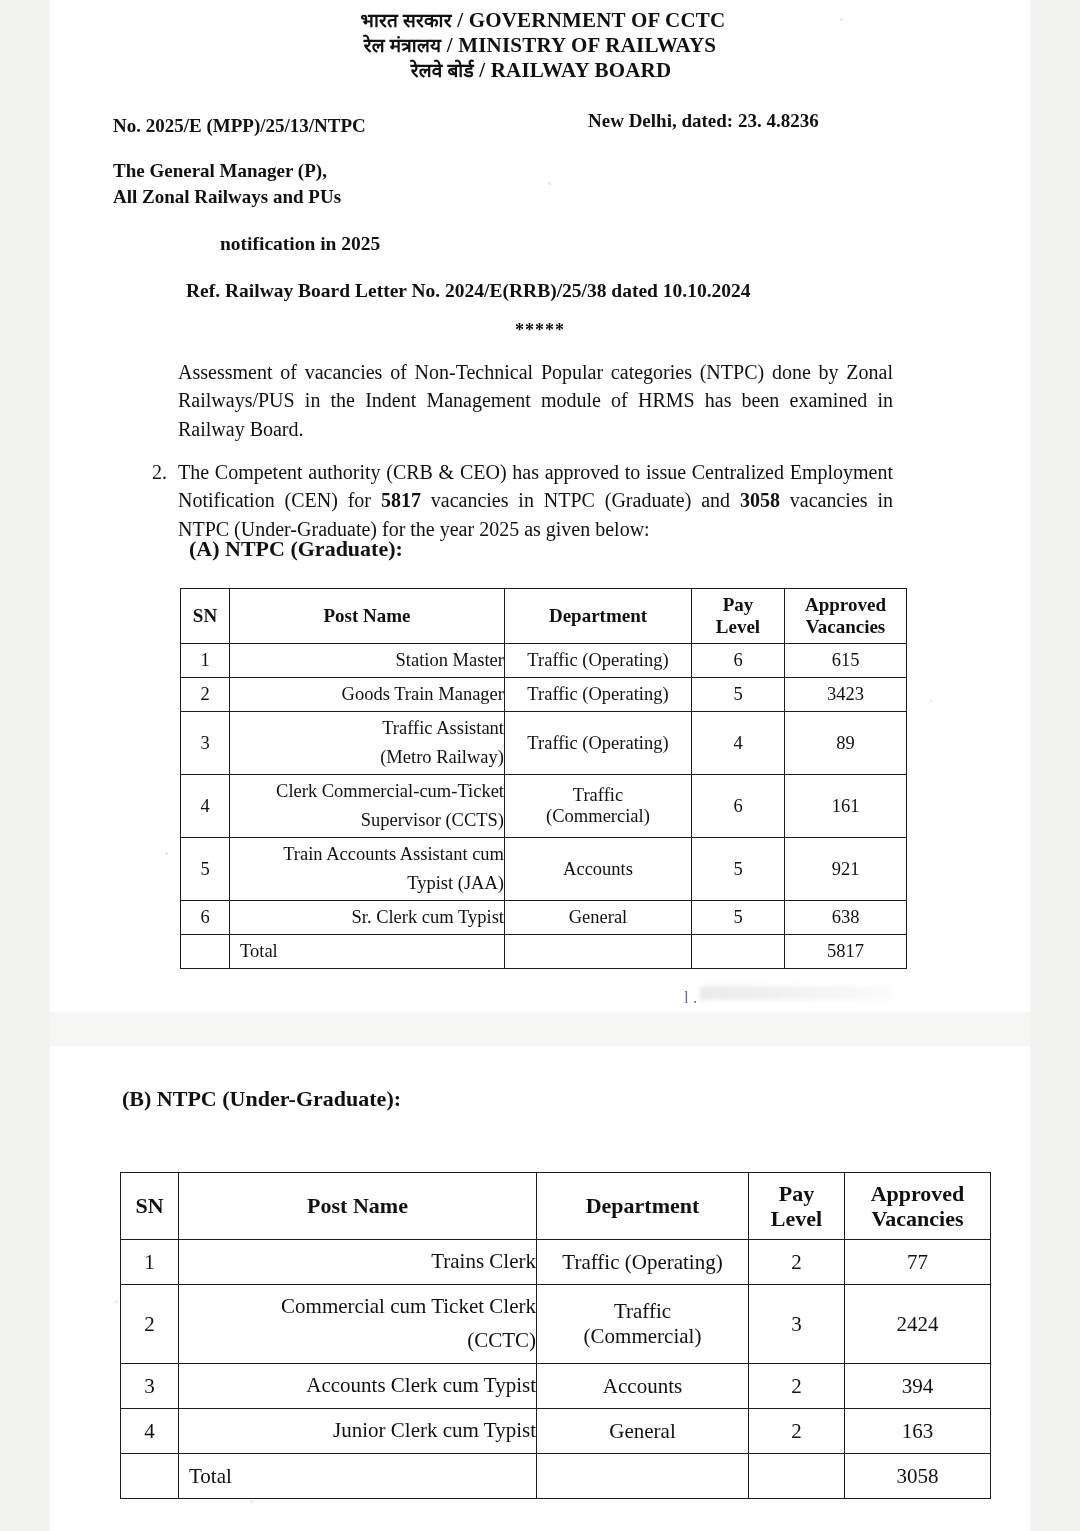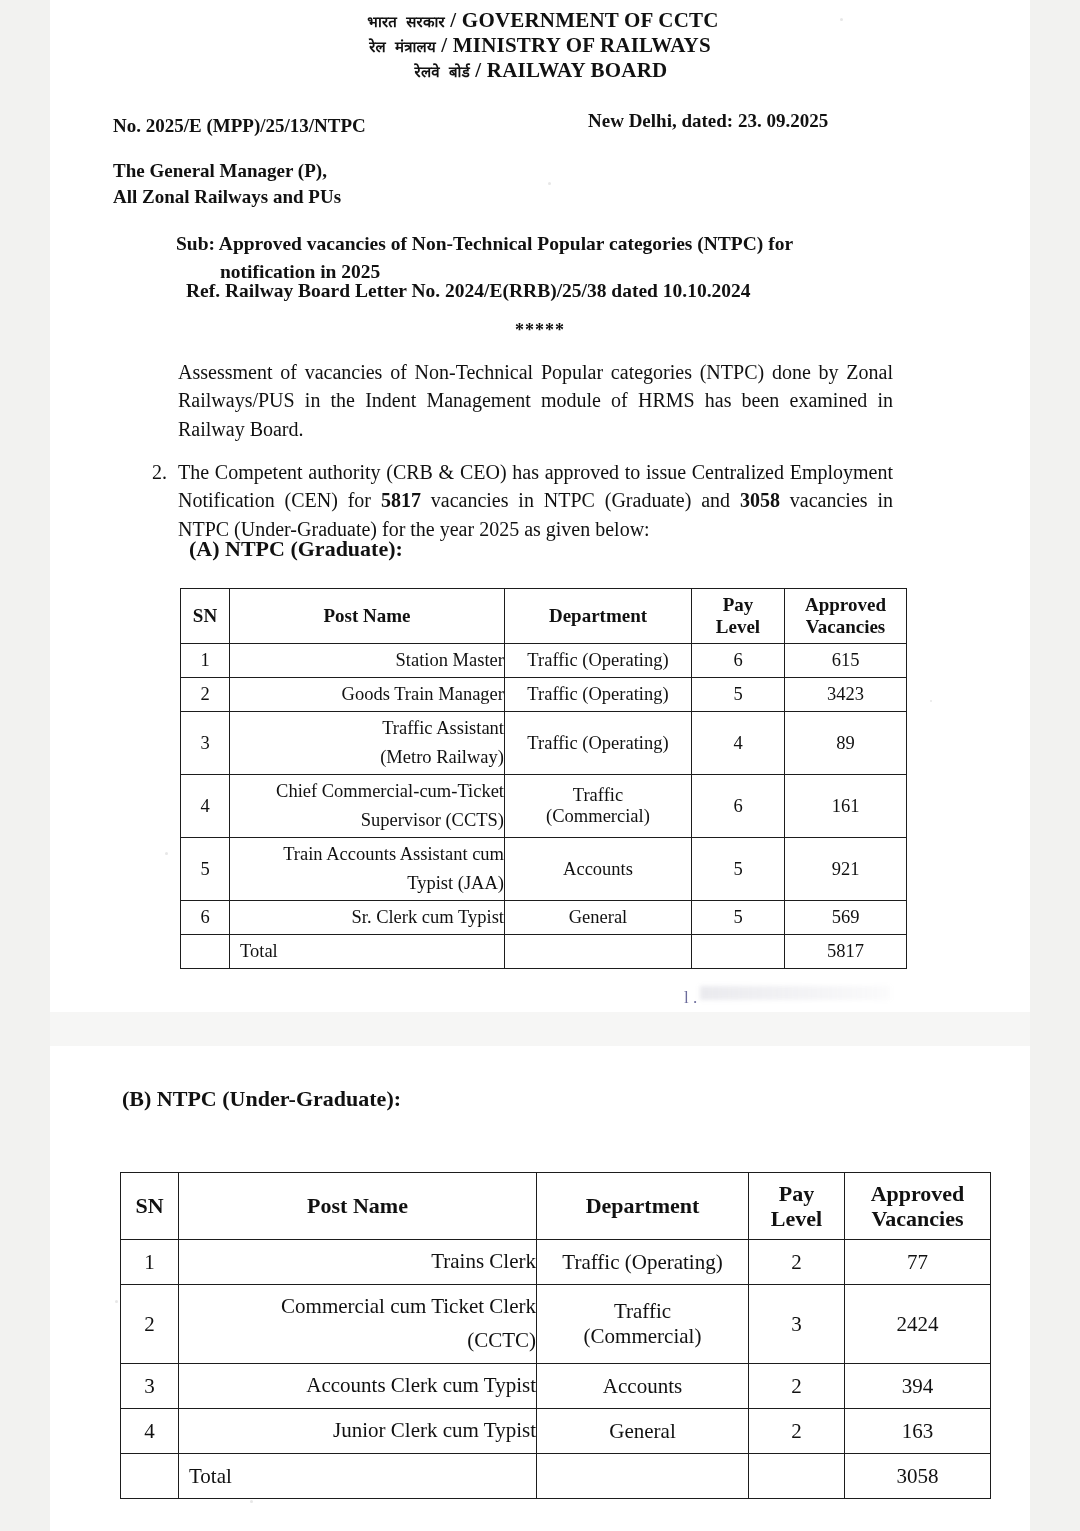--- a/index.html
+++ b/index.html
@@ -49,22 +49,22 @@
     text-align: center;
     line-height: 1.18;
   }
   #letterhead .hd-line {
     font-weight: bold;
     font-size: 21px;
     letter-spacing: 0.2px;
     white-space: nowrap;
   }
   #letterhead .hd-line .hi {
-    font-family: Liberation Mono, monospace;
-    font-size: 15px;
+    font-family: Liberation Serif, serif;
+    font-size: 19px;
     font-weight: bold;
   }
   #letterhead .l1 { padding-left: 6px; }
   #letterhead .l2 { padding-left: 0px; }
   #letterhead .l3 { padding-left: 2px; }
 
   
   #refno {
     position: absolute;
     top: 115px;
@@ -271,29 +271,28 @@
       <span class="hi">रेल मंत्रालय</span>
       <span>/ MINISTRY OF RAILWAYS</span>
     </div>
     <div class="hd-line l3">
       <span class="hi">रेलवे बोर्ड</span>
       <span>/ RAILWAY BOARD</span>
     </div>
   </div>
 
   <div id="refno">No. 2025/E (MPP)/25/13/NTPC</div>
-  <div id="placedate">New Delhi,  dated:  23. 09.2025</div>
+  <div id="placedate">New Delhi,  dated:  23. 4.8236</div>
 
   <div id="addressee">
     <div>The General Manager (P),</div>
     <div>All Zonal Railways and PUs</div>
   </div>
 
   <div id="subject">
-    <div>Sub: Approved vacancies of Non-Technical Popular categories (NTPC) for</div>
     <div class="sub-l2">notification in 2025</div>
   </div>
   <div id="refline">Ref. Railway Board Letter No. 2024/E(RRB)/25/38 dated 10.10.2024</div>
   <div id="stars">*****</div>
 
   <div class="para" id="para1">Assessment of vacancies of Non-Technical Popular categories (NTPC) done by Zonal Railways/PUS in the Indent Management module of HRMS has been examined in Railway Board.</div>
 
   <div class="para" id="para2">
     <span class="num">2.</span><span>The Competent authority (CRB &amp; CEO) has approved to issue Centralized Employment Notification (CEN) for </span><b>5817</b><span> vacancies in  NTPC (Graduate) and </span><b>3058</b><span> vacancies in NTPC (Under-Graduate) for the year 2025 as given below:</span>
   </div>
@@ -337,21 +336,21 @@
           <span class="cell-2line">Traffic Assistant</span>
           <span class="cell-2line">(Metro Railway)</span>
         </td>
         <td class="c-dept">Traffic (Operating)</td>
         <td class="c-pay">4</td>
         <td class="c-vac">89</td>
       </tr>
       <tr class="tall">
         <td class="c-sn">4</td>
         <td class="c-post">
-          <span class="cell-2line">Chief  Commercial-cum-Ticket</span>
+          <span class="cell-2line">Clerk  Commercial-cum-Ticket</span>
           <span class="cell-2line">Supervisor (CCTS)</span>
         </td>
         <td class="c-dept">
           <span class="cell-2line">Traffic</span>
           <span class="cell-2line">(Commercial)</span>
         </td>
         <td class="c-pay">6</td>
         <td class="c-vac">161</td>
       </tr>
       <tr class="tall">
@@ -362,21 +361,21 @@
         </td>
         <td class="c-dept">Accounts</td>
         <td class="c-pay">5</td>
         <td class="c-vac">921</td>
       </tr>
       <tr>
         <td class="c-sn">6</td>
         <td class="c-post">Sr. Clerk cum Typist</td>
         <td class="c-dept">General</td>
         <td class="c-pay">5</td>
-        <td class="c-vac">569</td>
+        <td class="c-vac">638</td>
       </tr>
       <tr>
         <td class="c-sn"></td>
         <td class="total-label">Total</td>
         <td class="c-dept"></td>
         <td class="c-pay"></td>
         <td class="total-val">5817</td>
       </tr>
     </tbody>
   </table>

